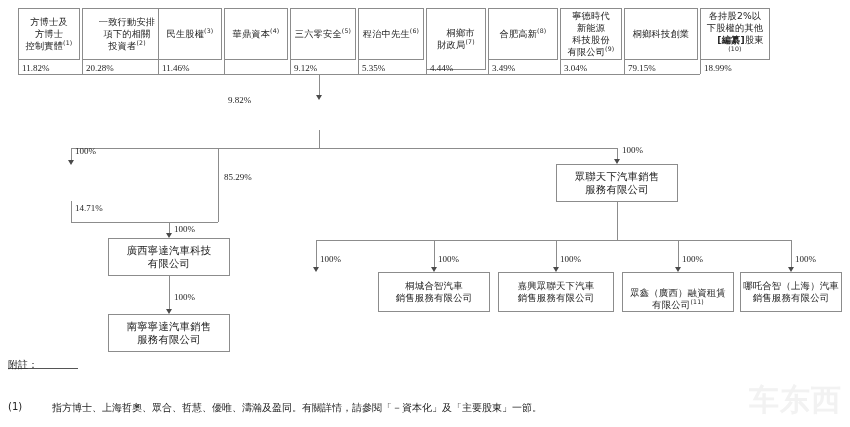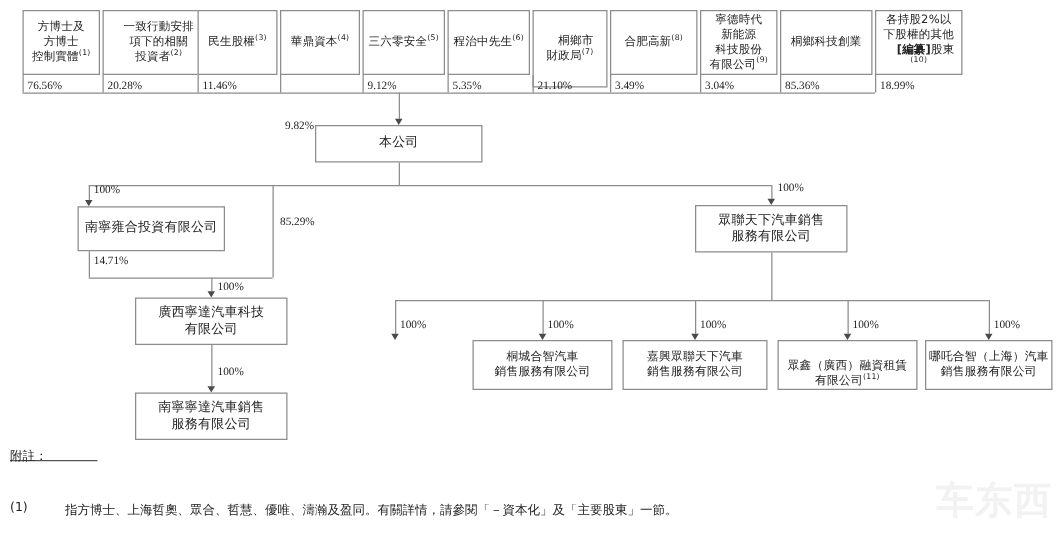--- a/index.html
+++ b/index.html
@@ -67,21 +67,21 @@
   }
 </style>
 </head>
 <body>
 
 <div id="chart">
     <div class="node sh" style="left: 18px; top: 8px; width: 62px; height: 52px;">
       <span class="txt">方博士及<br>方博士<br>控制實體<sup>(1)</sup></span>
     </div>
     <div class="vline" style="left: 18px; top: 60px; height: 14px;"></div>
-    <div class="pct" style="left: 22px; top: 63px;">76.56%</div>
+    <div class="pct" style="left: 22px; top: 63px;">11.82%</div>
     <div class="node sh" style="left: 82px; top: 8px; width: 90px; height: 52px;">
       <span class="txt">一致行動安排<br>項下的相關<br>投資者<sup>(2)</sup></span>
     </div>
     <div class="vline" style="left: 82px; top: 60px; height: 14px;"></div>
     <div class="pct" style="left: 86px; top: 63px;">20.28%</div>
     <div class="node sh" style="left: 158px; top: 8px; width: 64px; height: 52px;">
       <span class="txt">民生股權<sup>(3)</sup></span>
     </div>
     <div class="vline" style="left: 158px; top: 60px; height: 14px;"></div>
     <div class="pct" style="left: 162px; top: 63px; text-align: center;">11.46%</div>
@@ -97,55 +97,49 @@
     <div class="pct" style="left: 294px; top: 63px;">9.12%</div>
     <div class="node sh" style="left: 358px; top: 8px; width: 66px; height: 52px;">
       <span class="txt">程治中先生<sup>(6)</sup></span>
     </div>
     <div class="vline" style="left: 358px; top: 60px; height: 14px;"></div>
     <div class="pct" style="left: 362px; top: 63px;">5.35%</div>
     <div class="node sh" style="left: 426px; top: 8px; width: 60px; height: 62px; text-align: right;">
       <span class="txt">桐鄉市<br>財政局<sup>(7)</sup></span>
     </div>
     <div class="vline" style="left: 426px; top: 60px; height: 14px;"></div>
-    <div class="pct" style="left: 430px; top: 63px;">21.10%</div>
+    <div class="pct" style="left: 430px; top: 63px;">4.44%</div>
     <div class="node sh" style="left: 488px; top: 8px; width: 70px; height: 52px;">
       <span class="txt">合肥高新<sup>(8)</sup></span>
     </div>
     <div class="vline" style="left: 488px; top: 60px; height: 14px;"></div>
     <div class="pct" style="left: 492px; top: 63px;">3.49%</div>
     <div class="node sh" style="left: 560px; top: 8px; width: 62px; height: 52px;">
       <span class="txt">寧德時代<br>新能源<br>科技股份<br>有限公司<sup>(9)</sup></span>
     </div>
     <div class="vline" style="left: 560px; top: 60px; height: 14px;"></div>
     <div class="pct" style="left: 564px; top: 63px;">3.04%</div>
     <div class="node sh" style="left: 624px; top: 8px; width: 74px; height: 52px;">
       <span class="txt">桐鄉科技創業</span>
     </div>
     <div class="vline" style="left: 624px; top: 60px; height: 14px;"></div>
-    <div class="pct" style="left: 628px; top: 63px;">85.36%</div>
+    <div class="pct" style="left: 628px; top: 63px;">79.15%</div>
     <div class="node sh" style="left: 700px; top: 8px; width: 70px; height: 52px;">
       <span class="txt">各持股2%以<br>下股權的其他<br><b class="ed">[編纂]</b>股東<sup>(10)</sup></span>
     </div>
     <div class="vline" style="left: 700px; top: 60px; height: 14px;"></div>
     <div class="pct" style="left: 704px; top: 63px;">18.99%</div>
     <div class="hline" style="left: 18px; top: 74px; width: 682px;"></div>
     <div class="vline" style="left: 319px; top: 74px; height: 21px;"></div>
     <div class="arrow" style="left: 315.8px; top: 95px;"></div>
-    <div class="node mid" style="left: 252px; top: 100px; width: 134px; height: 30px;">
-      <span class="txt">本公司</span>
-    </div>
     <div class="vline" style="left: 319px; top: 130px; height: 18px;"></div>
     <div class="hline" style="left: 71px; top: 148px; width: 546px;"></div>
     <div class="vline" style="left: 71px; top: 148px; height: 12px;"></div>
     <div class="arrow" style="left: 67.8px; top: 160px;"></div>
     <div class="pct" style="left: 75px; top: 146px;">100%</div>
-    <div class="node mid" style="left: 62px; top: 165px; width: 118px; height: 36px;">
-      <span class="txt">南寧雍合投資有限公司</span>
-    </div>
     <div class="vline" style="left: 218px; top: 148px; height: 74px;"></div>
     <div class="pct" style="left: 224px; top: 172px;">85.29%</div>
     <div class="vline" style="left: 71px; top: 201px; height: 21px;"></div>
     <div class="pct" style="left: 75px; top: 203px;">14.71%</div>
     <div class="hline" style="left: 71px; top: 222px; width: 147px;"></div>
     <div class="vline" style="left: 169px; top: 222px; height: 11px;"></div>
     <div class="arrow" style="left: 165.8px; top: 233px;"></div>
     <div class="pct" style="left: 174px; top: 224px;">100%</div>
     <div class="node mid" style="left: 108px; top: 238px; width: 122px; height: 38px;">
       <span class="txt">廣西寧達汽車科技<br>有限公司</span>

